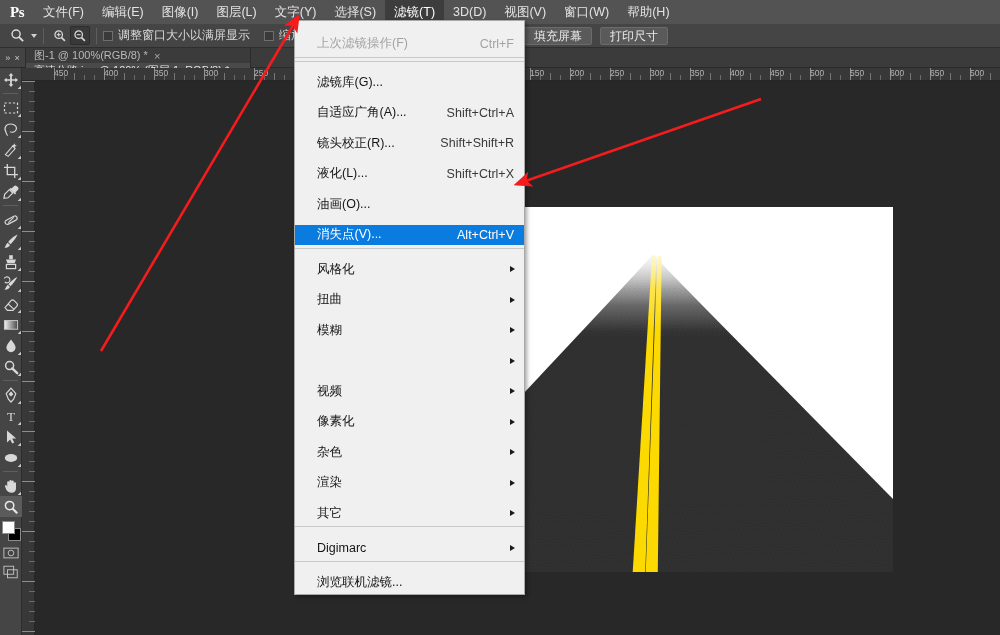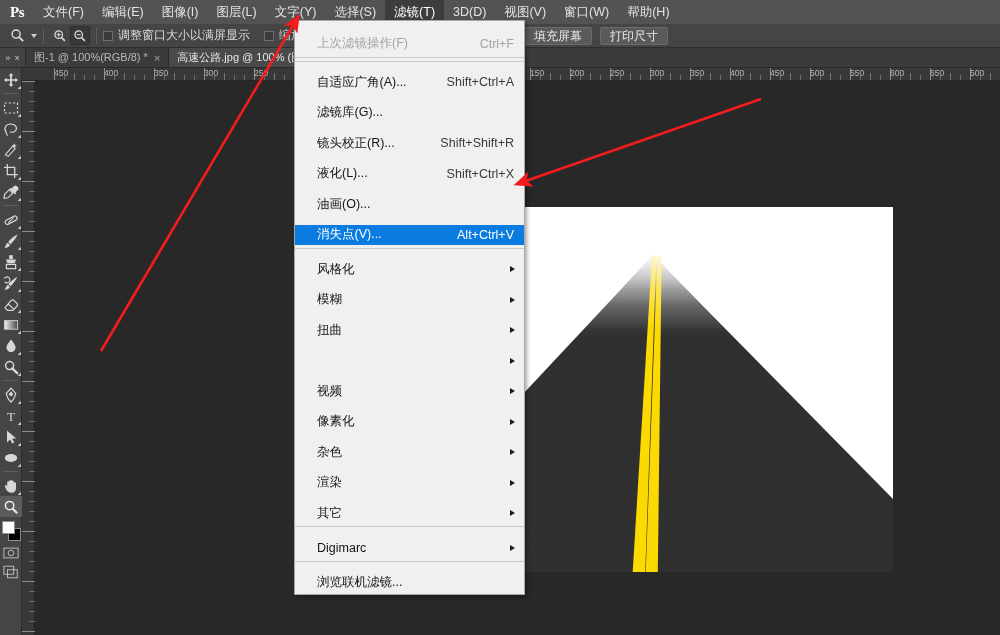--- a/index.html
+++ b/index.html
@@ -275,21 +275,21 @@
       <div class="opt-pill">填充屏幕</div>
       <div class="opt-pill">打印尺寸</div>
     </div>
   </div>
 
   <div class="tabbar">
     <div class="dock-grip">
       <span>»</span>
       <span>×</span>
     </div>
-    <div id="doc-tabs" style="display:flex;">
+    <div id="doc-tabs" style="display:flex;flex-direction:column;">
         <div class="doc-tab">
           <span>图-1 @ 100%(RGB/8) *</span>
           <span class="tab-x">×</span>
         </div>
         <div class="doc-tab sel">
           <span>高速公路.jpg @ 100% (图层 1, RGB/8) *</span>
           <span class="tab-x">×</span>
         </div>
       </div>
   </div>
@@ -630,25 +630,25 @@
   </div>
 
   <div class="dropdown" id="filter-menu">
       <div class="mi dis">
         <span class="lbl">上次滤镜操作(F)</span>
         <span class="acc">Ctrl+F</span>
       </div>
       <div class="msep"></div>
       <div class="msep"></div>
       <div class="mi">
+        <span class="lbl">滤镜库(G)...</span>
+      </div>
+      <div class="mi">
         <span class="lbl">自适应广角(A)...</span>
         <span class="acc">Shift+Ctrl+A</span>
-      </div>
-      <div class="mi">
-        <span class="lbl">滤镜库(G)...</span>
       </div>
       <div class="mi">
         <span class="lbl">镜头校正(R)...</span>
         <span class="acc">Shift+Shift+R</span>
       </div>
       <div class="mi">
         <span class="lbl">液化(L)...</span>
         <span class="acc">Shift+Ctrl+X</span>
       </div>
       <div class="mi">
@@ -657,25 +657,25 @@
       <div class="mi hi">
         <span class="lbl">消失点(V)...</span>
         <span class="acc">Alt+Ctrl+V</span>
       </div>
       <div class="msep"></div>
       <div class="mi">
         <span class="lbl">风格化</span>
         <span class="sub"></span>
       </div>
       <div class="mi">
+        <span class="lbl">扭曲</span>
+        <span class="sub"></span>
+      </div>
+      <div class="mi">
         <span class="lbl">模糊</span>
-        <span class="sub"></span>
-      </div>
-      <div class="mi">
-        <span class="lbl">扭曲</span>
         <span class="sub"></span>
       </div>
       <div class="mi">
         <span class="sub"></span>
       </div>
       <div class="mi">
         <span class="lbl">视频</span>
         <span class="sub"></span>
       </div>
       <div class="mi">

